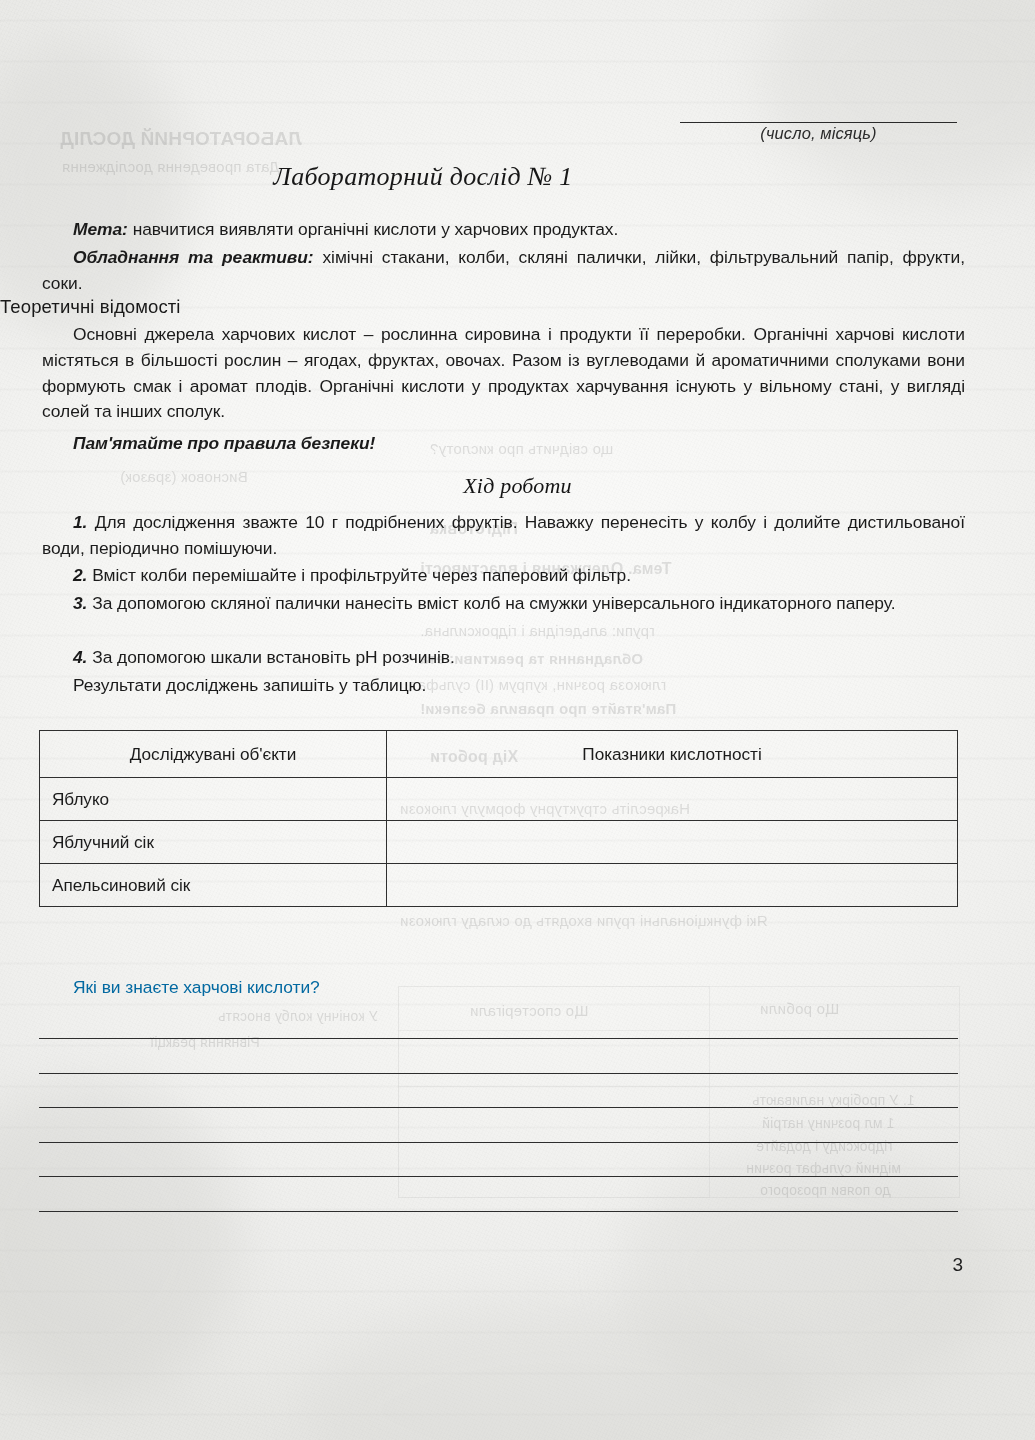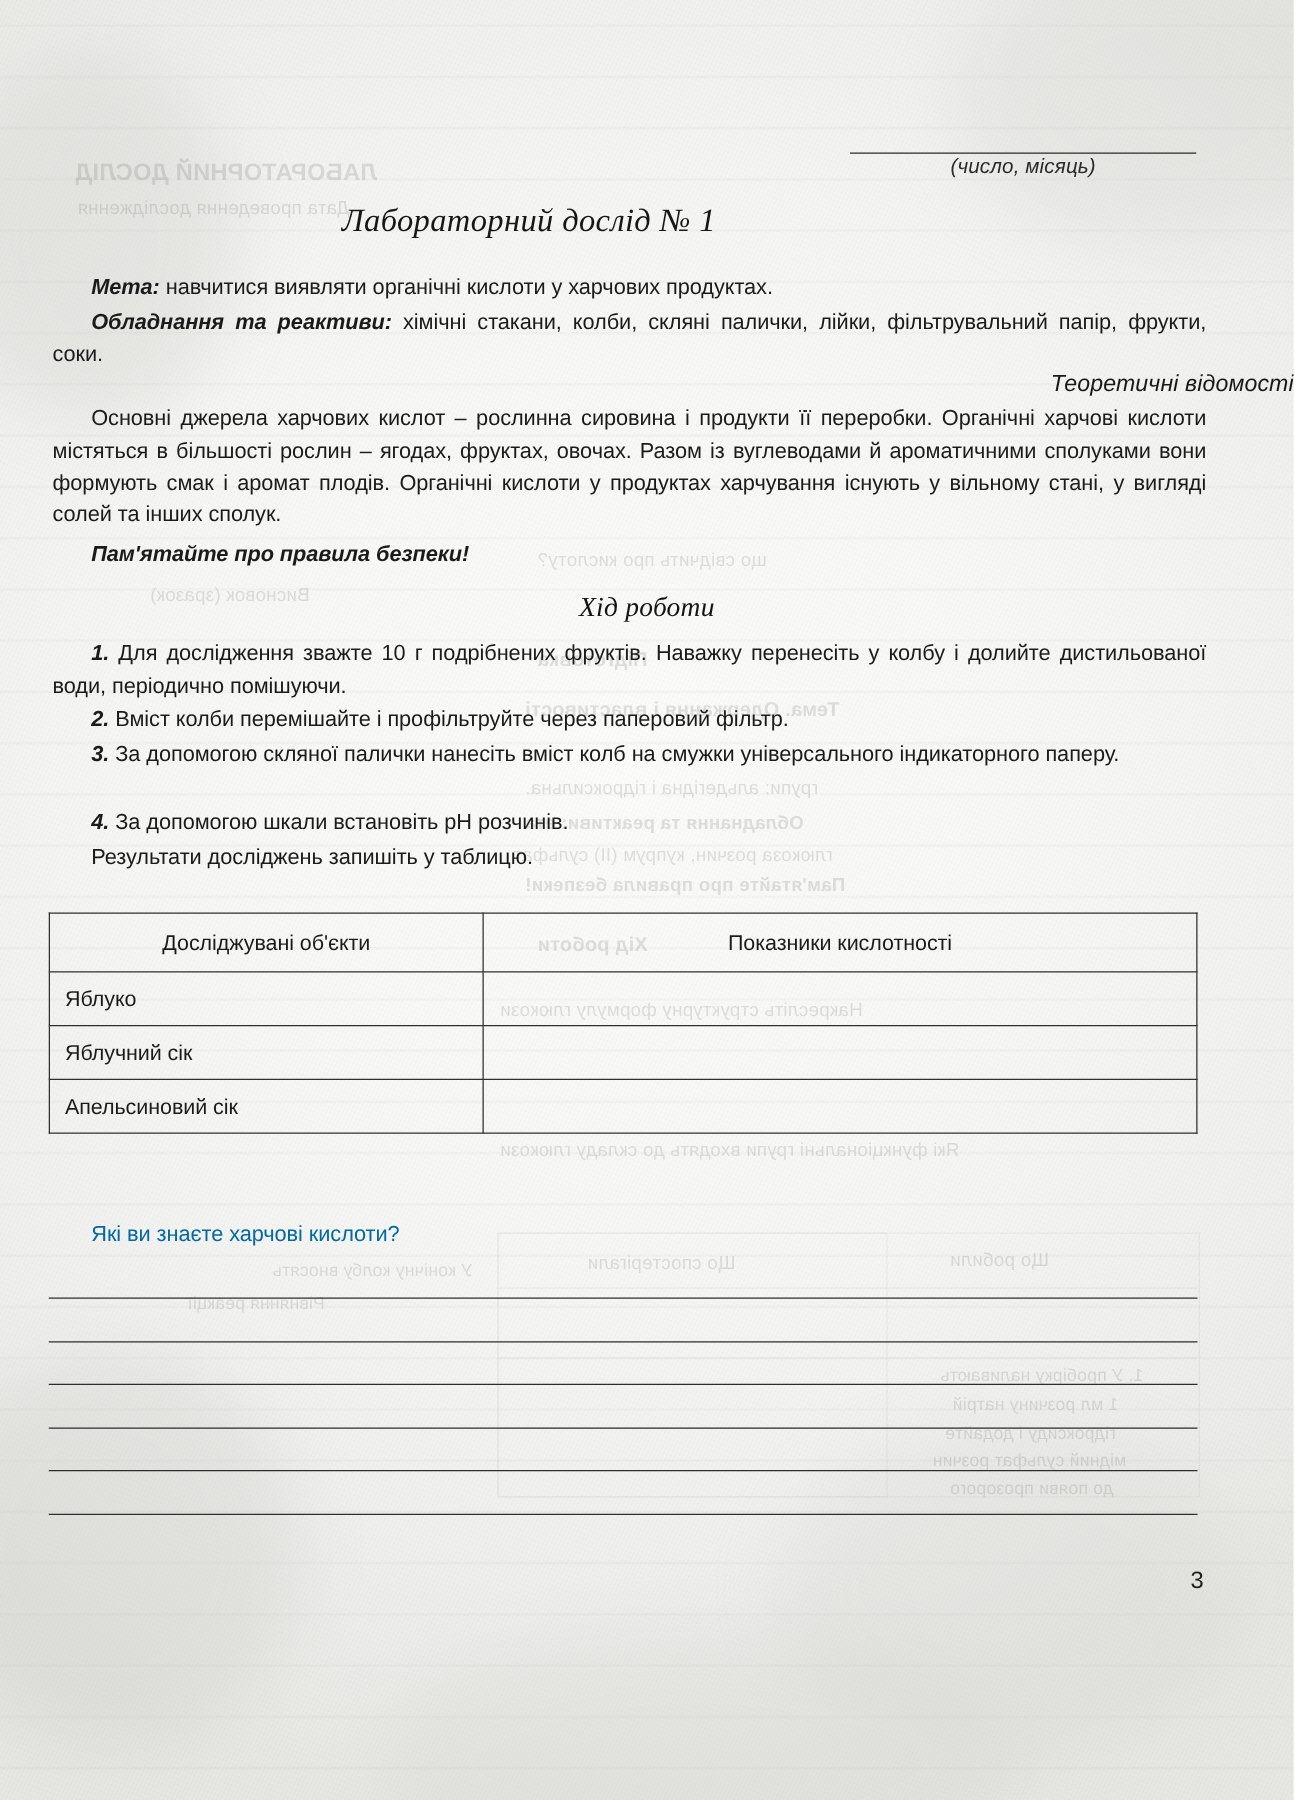--- a/index.html
+++ b/index.html
@@ -145,22 +145,21 @@
     font-weight: bold;
   }
   .lead-strong {
     font-weight: bold;
   }
 
   .section-head-sans {
     position: absolute;
     left: 0;
     width: 1035px;
-    text-align: right;
-    font-style: italic;
+    text-align: left;
     font-size: 18.5px;
     color: #181818;
     letter-spacing: .1px;
   }
   .section-head-serif {
     position: absolute;
     left: 0;
     width: 1035px;
     text-align: center;
     font-family: "Liberation Serif", serif;

